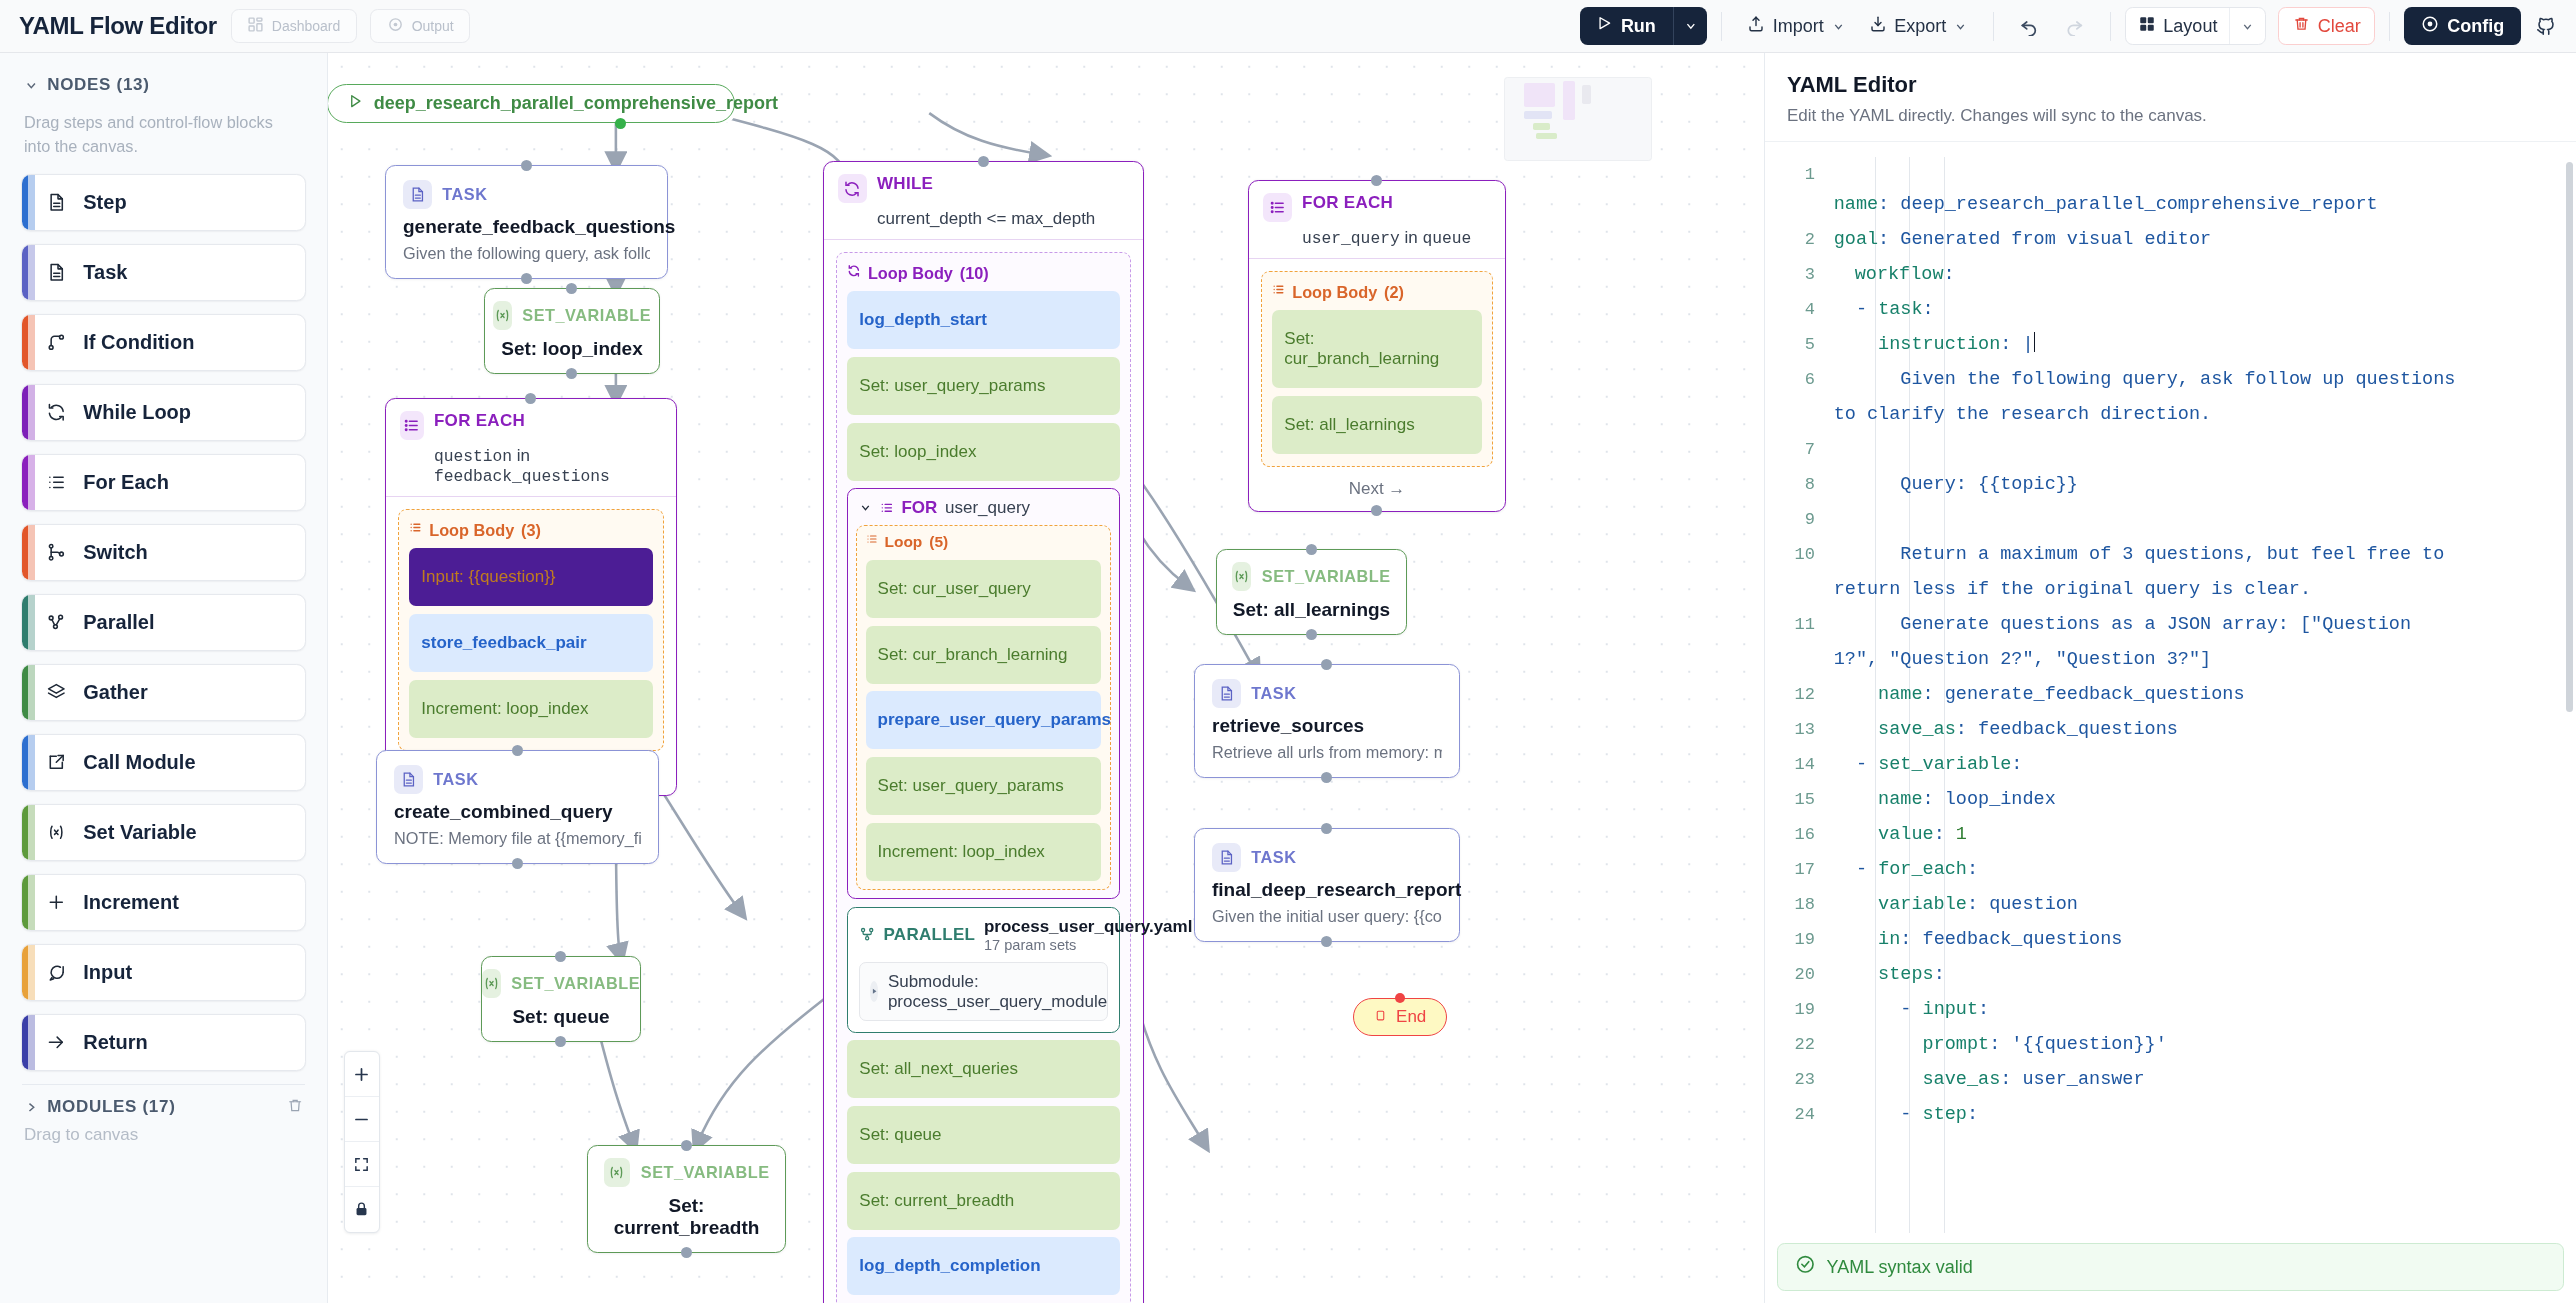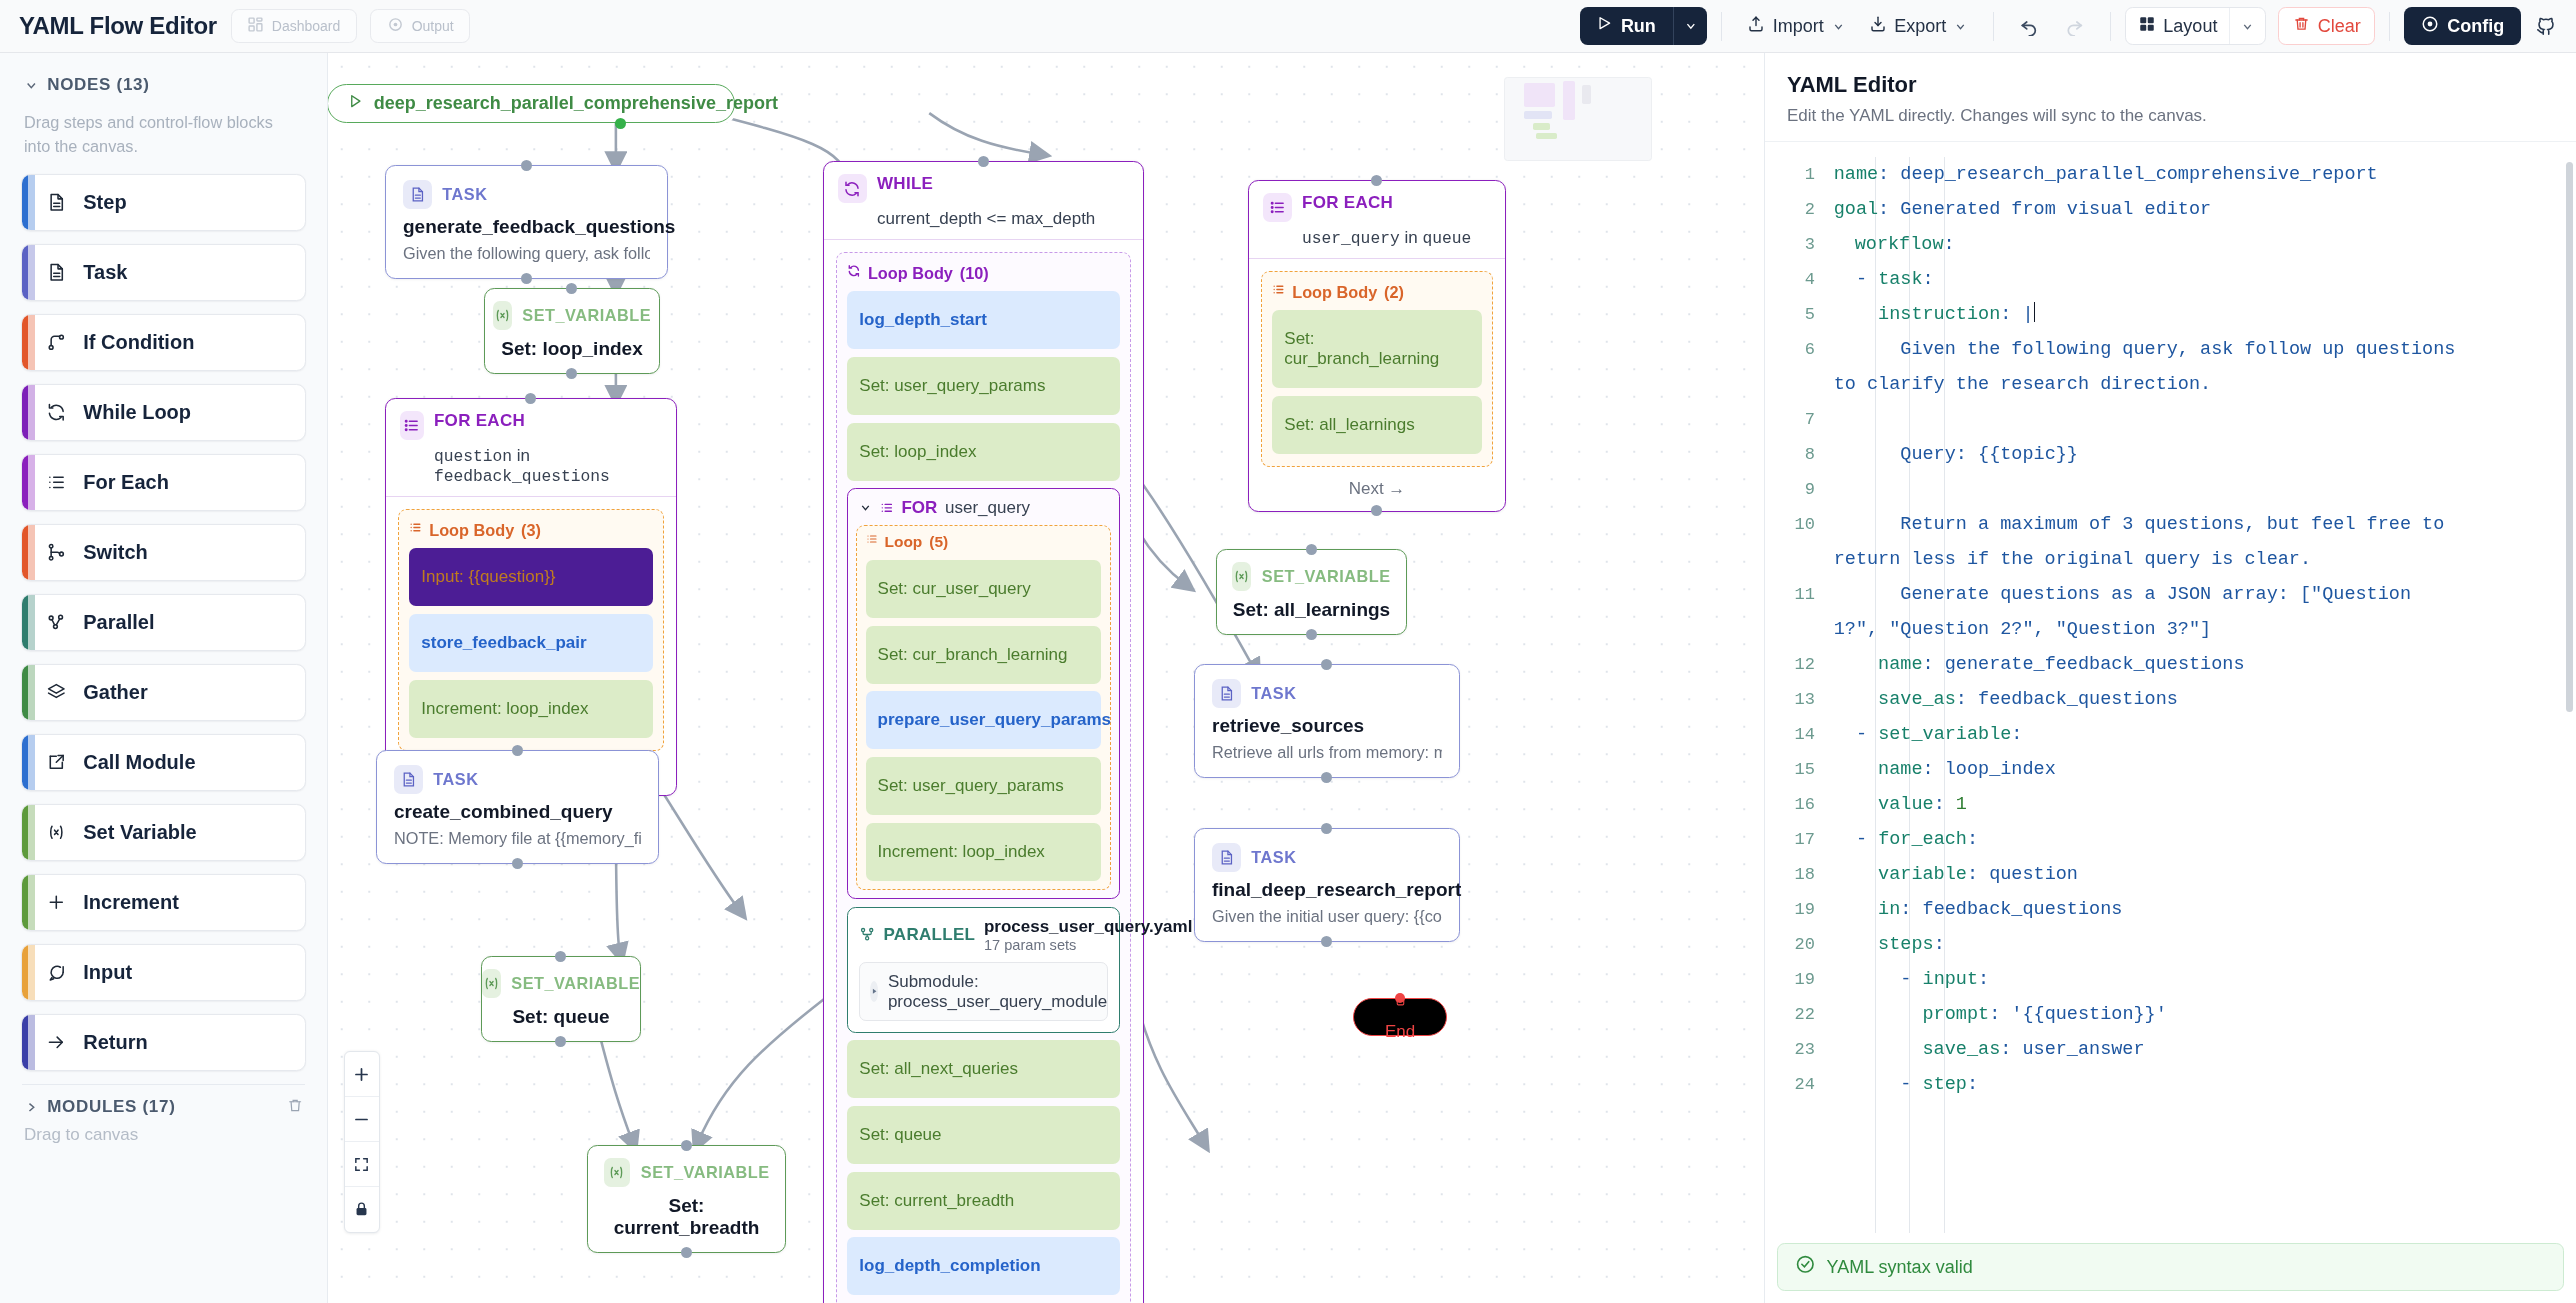--- a/index.html
+++ b/index.html
@@ -139,21 +139,21 @@
   .parallel-box { border:1.5px solid #2f7d6e; border-radius:8.6px; background:#fff; padding:10.3px 10.3px 10.3px 10.3px; margin-bottom:7.7px; }
   .parallel-head { display:flex; align-items:center; gap:8.6px; }
   .par-kind { font-size:17px; font-weight:700; color:#2f7d6e; letter-spacing:0.3px; }
   .par-file { font-size:17px; font-weight:700; color:#111827; line-height:1.1; }
   .par-sets { font-size:14.6px; color:#6b7280; }
   .submod { margin-top:9.4px; border:0.9px solid #e5e7eb; border-radius:6.9px; background:#fafbfc;
     display:flex; align-items:center; gap:9.4px; padding:8.6px 10.3px; font-size:17px; color:#374151; }
   .submod .dot { width:20.6px; height:20.6px; border-radius:50%; background:#eceff3; display:flex; align-items:center; justify-content:center; font-size:10.3px; color:#64748b; }
 
   .end-node { border:1.7px solid #ef4444; border-radius:858px; height:38px; display:flex; align-items:center;
-    justify-content:center; gap:9.4px; color:#ef4444; font-size:17px; background:#000000;flex-direction:column; }
+    justify-content:center; gap:9.4px; color:#ef4444; font-size:17px; background:#fef9c3; }
   .end-port { position:absolute; width:10.3px; height:10.3px; border-radius:50%; background:#ef4444; top:-5.2px; left:50%; margin-left:-5.2px;}
 
   
   .minimap { position:absolute; right:112px; top:24px; width:148px; height:84px; background:#f7f8fa;
     border:0.9px solid #edeff2; border-radius:3.4px; }
   .mm { position:absolute; border-radius:1.7px; }
 
   
   .zoomctl { position:absolute; left:15.5px; bottom:70px; width:36px; background:#fff;
     border:0.9px solid #e3e7ec; border-radius:6px; box-shadow:0 0.9px 2.6px rgba(16,24,40,.08); }
@@ -900,21 +900,21 @@
     <div class="yp-sub">Edit the YAML directly. Changes will sync to the canvas.</div>
   </div>
 
   <div class="editor">
     <div class="guide" style="left:110px;"></div>
     <div class="guide" style="left:144px;"></div>
     <div class="guide" style="left:179px;"></div>
     <div id="code-lines">
         <div class="erow">
           <div class="gut">1</div>
-          <div class="code" style="max-width:627px;"><span class="ind"></span><span class="k">name</span>: <span class="">deep_research_parallel_comprehensive_report</span></div>
+          <div class="code" style="max-width:627px;margin-top:30px;"><span class="ind"></span><span class="k">name</span>: <span class="">deep_research_parallel_comprehensive_report</span></div>
         </div>
         <div class="erow">
           <div class="gut">2</div>
           <div class="code" style="max-width:627px;"><span class="ind"></span><span class="k">goal</span>: <span class="">Generated from visual editor</span></div>
         </div>
         <div class="erow">
           <div class="gut">3</div>
           <div class="code" style="max-width:627px;margin-left:21px;"><span class="ind"></span><span class="k">workflow</span>:</div>
         </div>
         <div class="erow">

